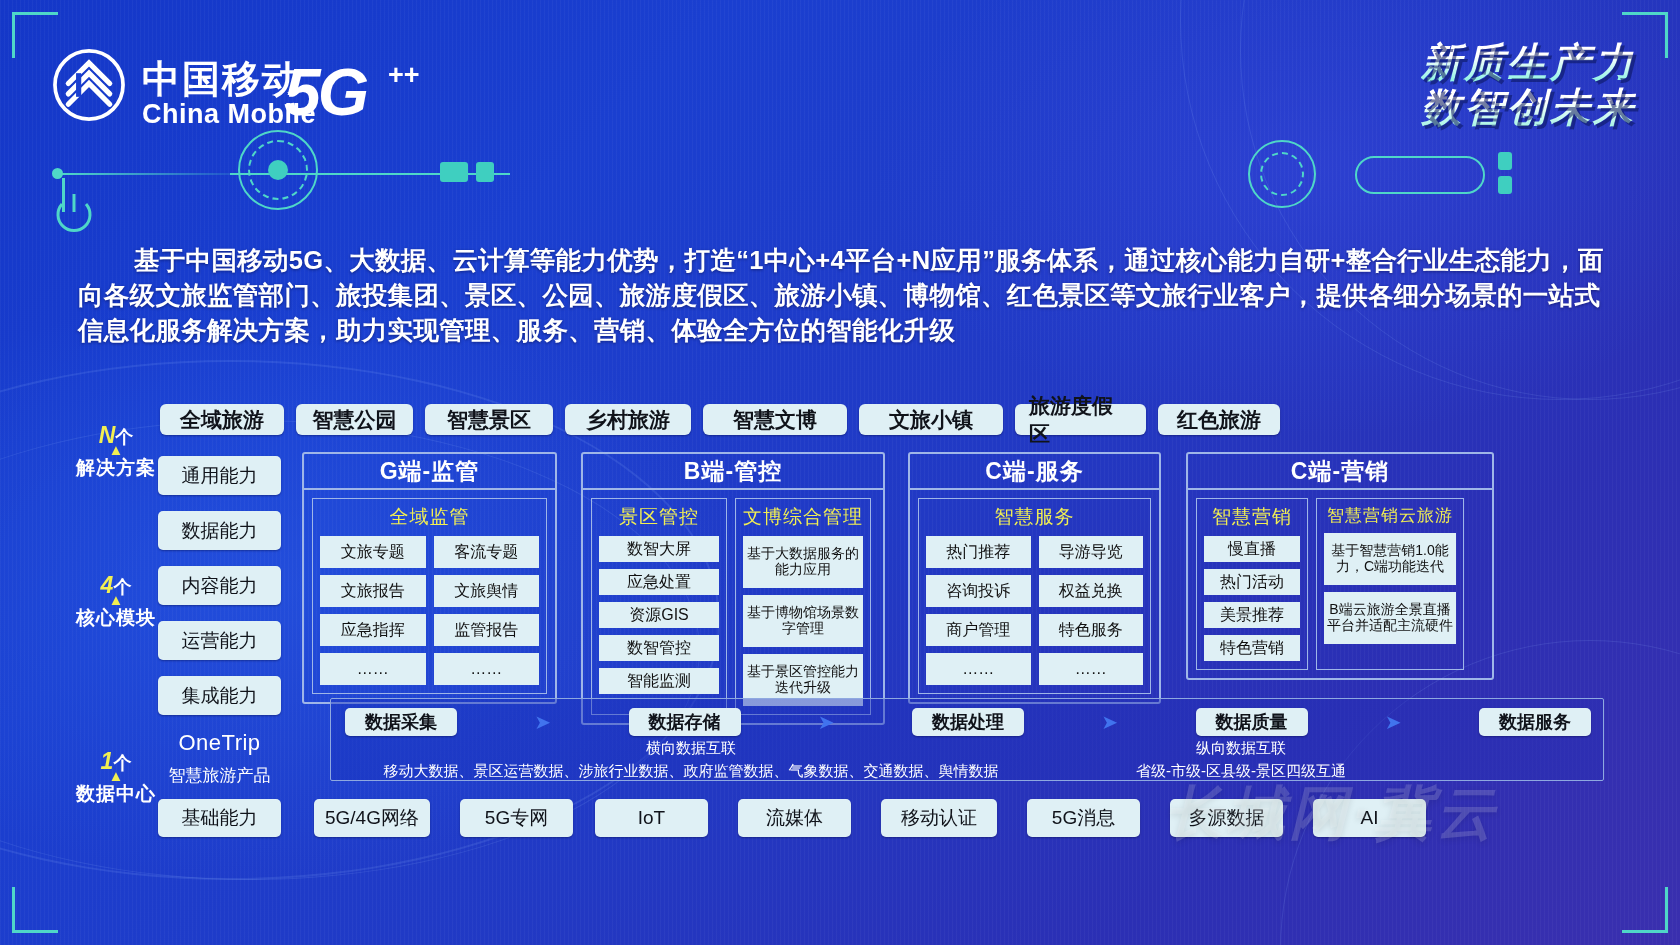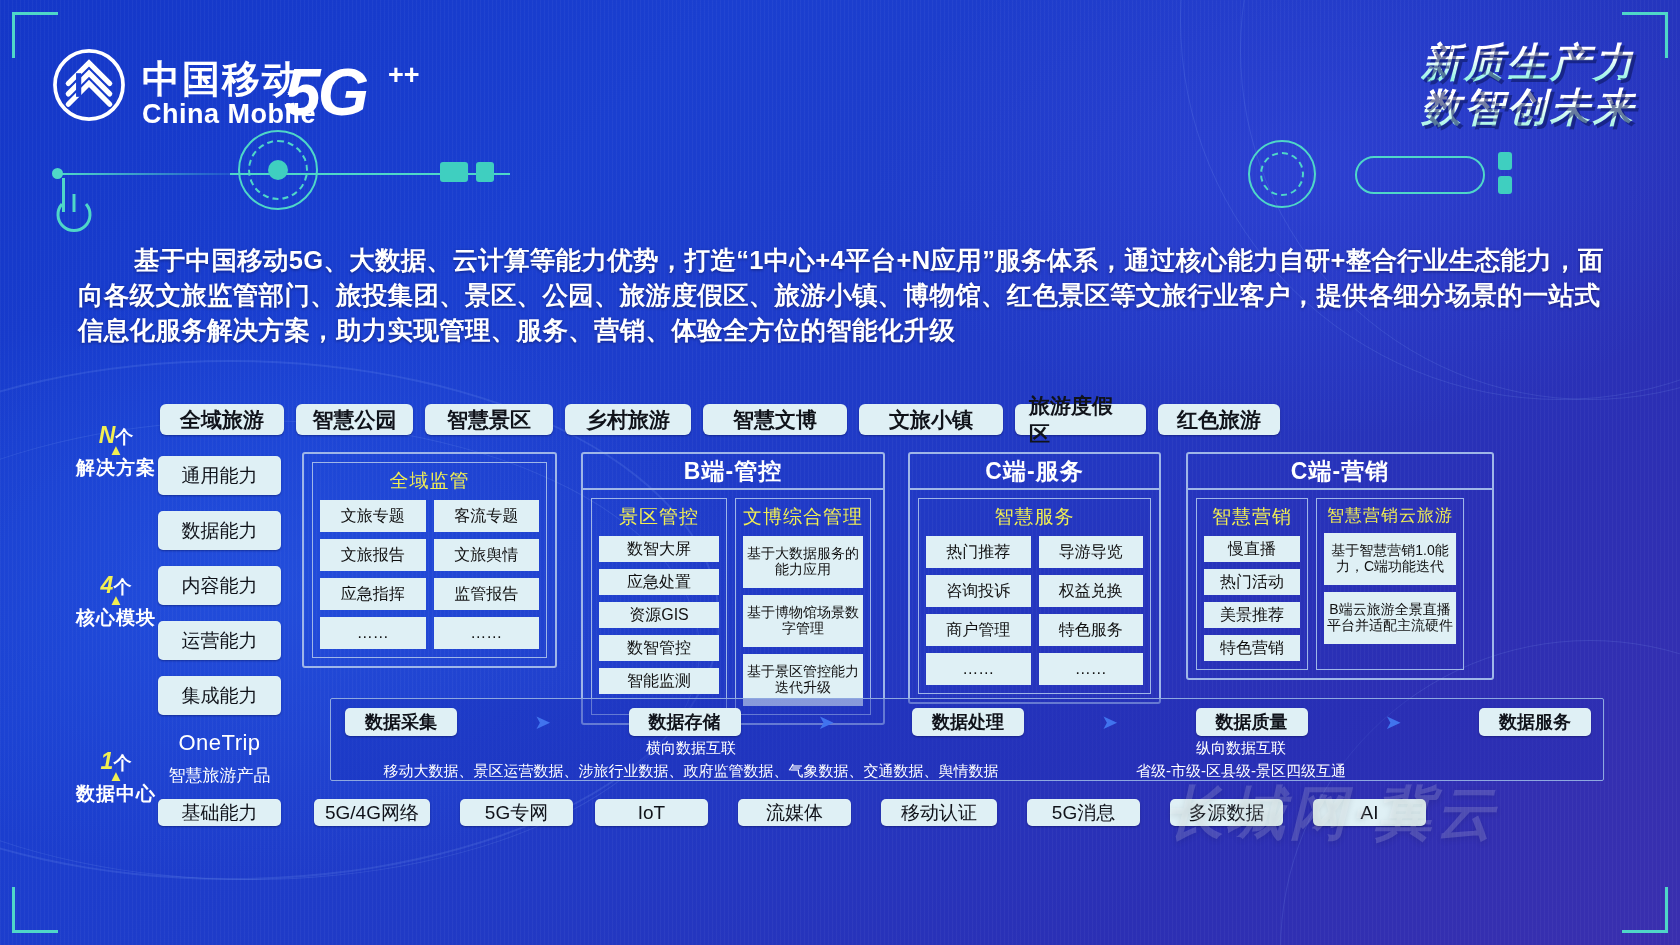--- a/index.html
+++ b/index.html
@@ -106,21 +106,21 @@
 
   
   #caps { position:absolute; left:158px; top:456px; display:flex; flex-direction:column; gap:16px; }
   #caps .chip { width:123px; height:39px; font-size:19px; font-weight:400; }
 
   #onetrip { position:absolute; left:152px; top:730px; width:135px; text-align:center; color:#fff; }
   #onetrip .ot { font-size:22px; font-weight:400; letter-spacing:.5px; }
   #onetrip .ot2 { font-size:17px; font-weight:400; margin-top:8px; }
 
   #base-row { position:absolute; left:158px; top:799px; display:flex; gap:0; }
-  #base-row .chip { height:27px; font-size:19px; font-weight:400; }
+  #base-row .chip { height:38px; font-size:19px; font-weight:400; }
 
   
   .module { position:absolute; border:2px solid #9fb6e8; border-radius:3px; }
   .module > .mod-title {
     height:36px; display:flex; align-items:center; justify-content:center;
     color:#fff; font-size:23px; font-weight:800; letter-spacing:1px;
     border-bottom:2px solid #9fb6e8;
   }
   .mod-body { display:flex; padding:8px; gap:8px; }
   .sub { border:1px solid #9fb6e8; padding:5px 7px 8px; }
@@ -278,20 +278,21 @@
       <div class="chip">运营能力</div>
       <div class="chip">集成能力</div>
     </div>
 
   <div id="onetrip">
     <div class="ot">OneTrip</div>
     <div class="ot2">智慧旅游产品</div>
   </div>
 
   <div class="module" id="mod-g">
+      <div class="mod-title">G端-监管</div>
       <div class="mod-body">
         <div class="sub" style="width: 235px;">
           <div class="sub-title">全域监管</div>
           <div class="grid2">
             <div class="cell" style="min-height: 32px;">文旅专题</div>
             <div class="cell" style="min-height: 32px;">客流专题</div>
             <div class="cell" style="min-height: 32px;">文旅报告</div>
             <div class="cell" style="min-height: 32px;">文旅舆情</div>
             <div class="cell" style="min-height: 32px;">应急指挥</div>
             <div class="cell" style="min-height: 32px;">监管报告</div>

